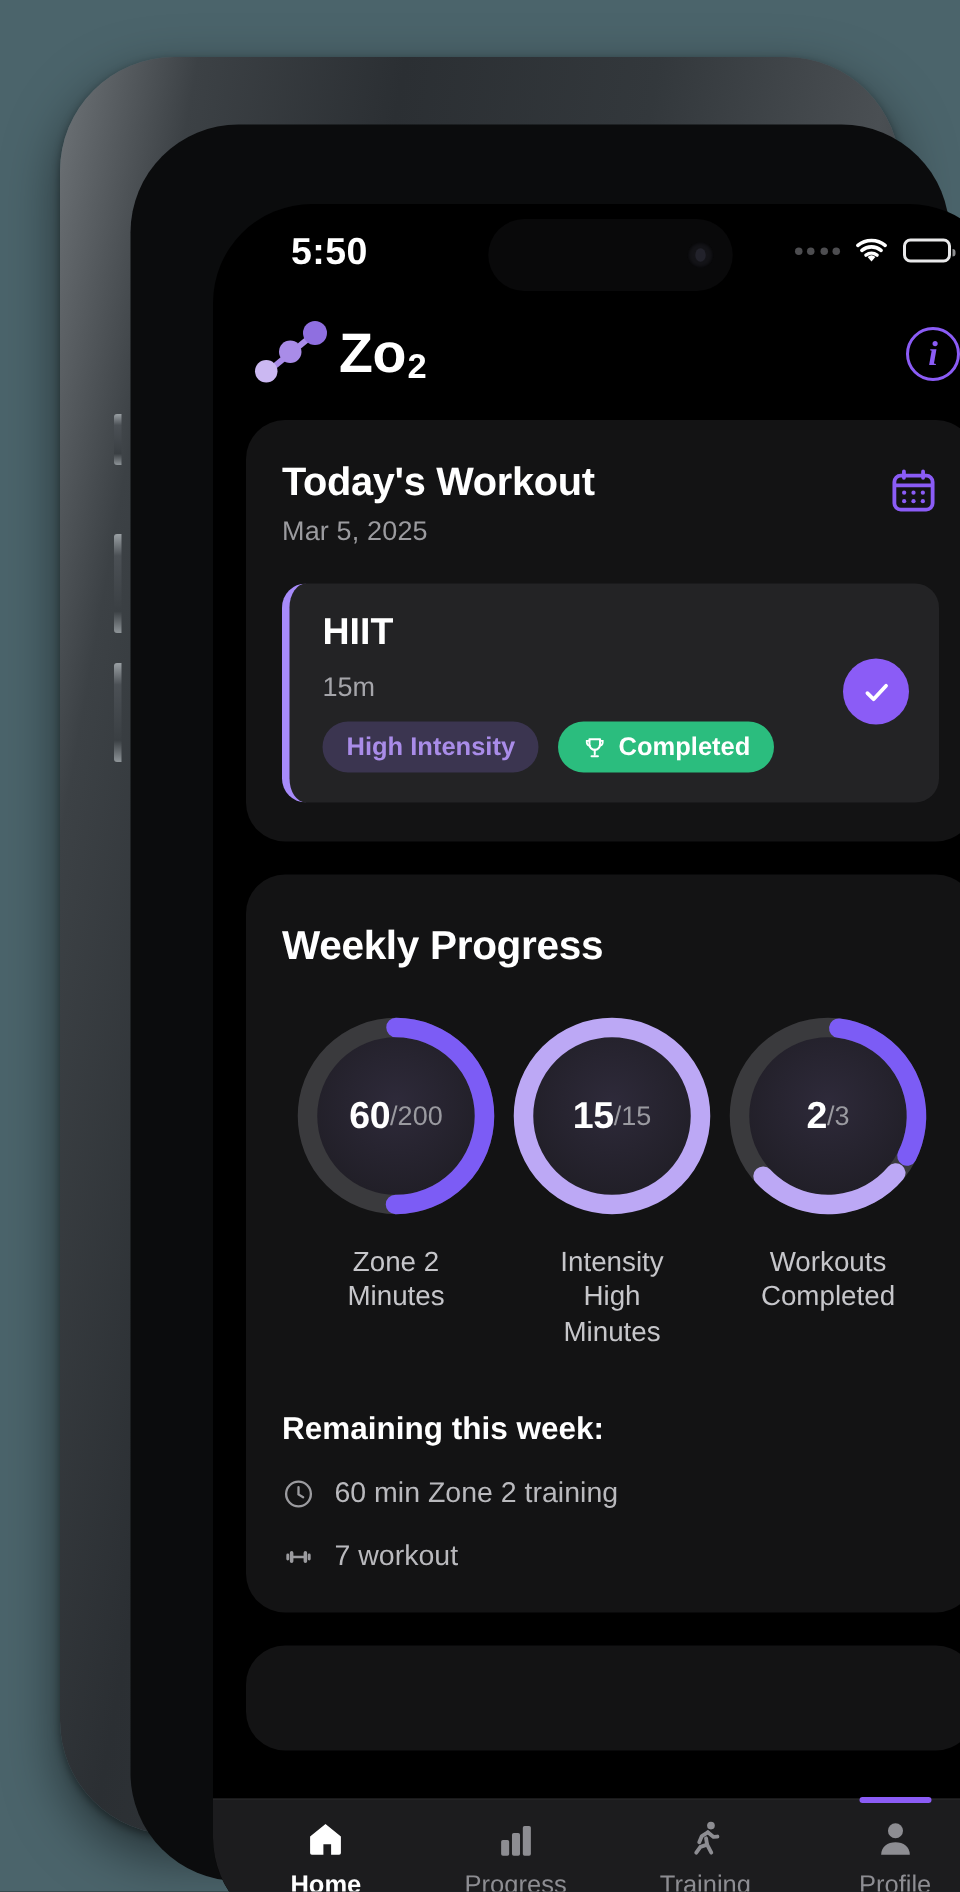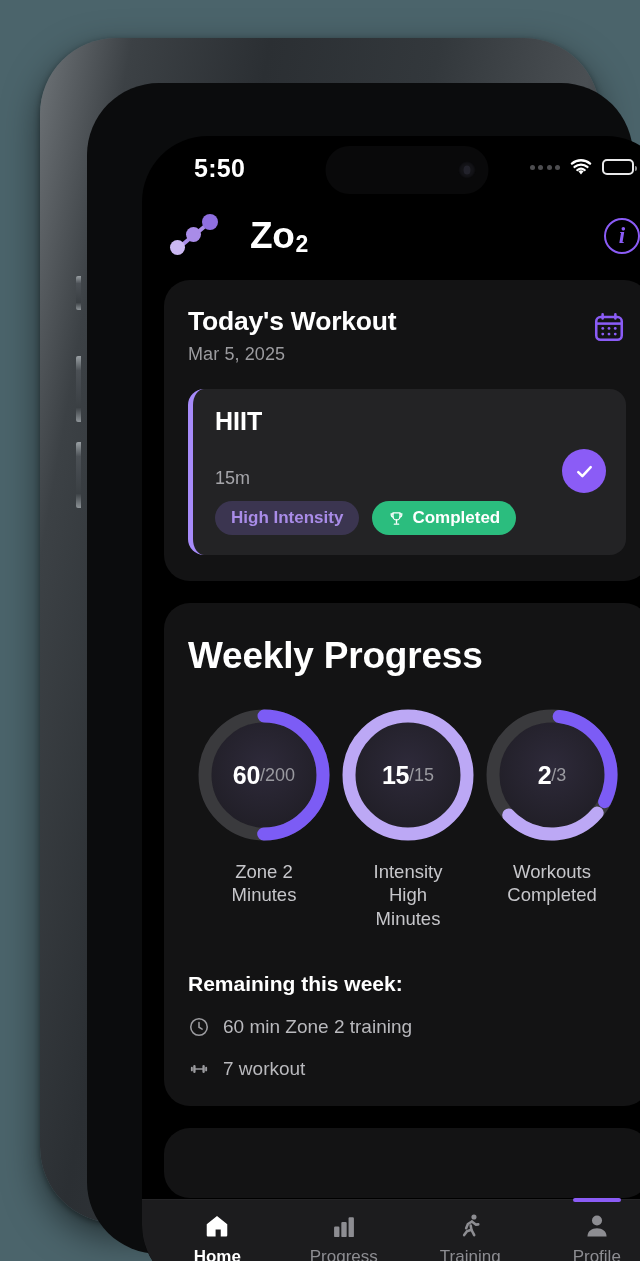--- a/index.html
+++ b/index.html
@@ -134,21 +134,21 @@
   .ld2 { width: 15px; height: 15px; background: #a98ce8; left: 18px; top: 14px; }
   .ld3 { width: 16px; height: 16px; background: #8f6fe0; left: 34px; top: 1px; }
   .logo-line {
     position: absolute; height: 4px;
     background: #a98ce8; border-radius: 2px;
   }
   .ll1 { width: 14px; left: 13px; top: 25px; transform: rotate(-40deg); }
   .ll2 { width: 14px; left: 29px; top: 12px; transform: rotate(-40deg); }
   .app-title {
     color: #fff; font-size: 37px; font-weight: 700;
-    letter-spacing: -.3px; margin-left: 28px;
+    letter-spacing: -.3px; margin-left: 4px;
     display: flex; align-items: baseline;
   }
   .app-title sub {
     font-size: 23px; font-weight: 700;
     margin-left: 1px; position: relative; top: 4px;
   }
   .info-btn {
     margin-left: auto;
     width: 36px; height: 36px; border-radius: 50%;
     border: 2.4px solid #8b5cf6;
@@ -186,41 +186,41 @@
     margin-top: 24px;
     background: #232325;
     border-radius: 16px;
     border-left: 5px solid #a78bfa;
     padding: 18px 20px 20px 22px;
     display: flex; align-items: center;
   }
   .wk-left { flex: 1; }
   .wk-nameline { display: flex; align-items: baseline; gap: 12px; flex-direction: column; }
   .wk-name { color: #fff; font-size: 25px; font-weight: 700; }
-  .wk-dur  { color: #a5a5aa; font-size: 18px; margin-top: 20px; }
+  .wk-dur  { color: #a5a5aa; font-size: 18px; }
   .wk-badges { display: flex; gap: 13px; margin-top: 12px; }
   .badge {
     border-radius: 999px;
     padding: 7px 16px;
     font-size: 17px; font-weight: 700;
     display: flex; align-items: center; gap: 7px;
     white-space: nowrap;
   }
   .badge-intensity { background: #3b3550; color: #a98ce8; }
   .badge-completed { background: #2bbd7e; color: #fff; }
   .check-circle {
     width: 44px; height: 44px; border-radius: 50%;
     background: #8b5cf6;
     display: flex; align-items: center; justify-content: center;
     flex: none;
   }
 
   
   .wp-title {
-    color: #fff; font-size: 37px; font-weight: 700;
+    color: #fff; font-size: 27px; font-weight: 700;
     letter-spacing: -.2px;
     margin: 6px 0 4px;
   }
   .rings {
     display: flex; justify-content: space-between;
     margin-top: 26px;
     padding: 0 4px;
   }
   .ring-col { width: 148px; text-align: center; }
   .ring-wrap {

